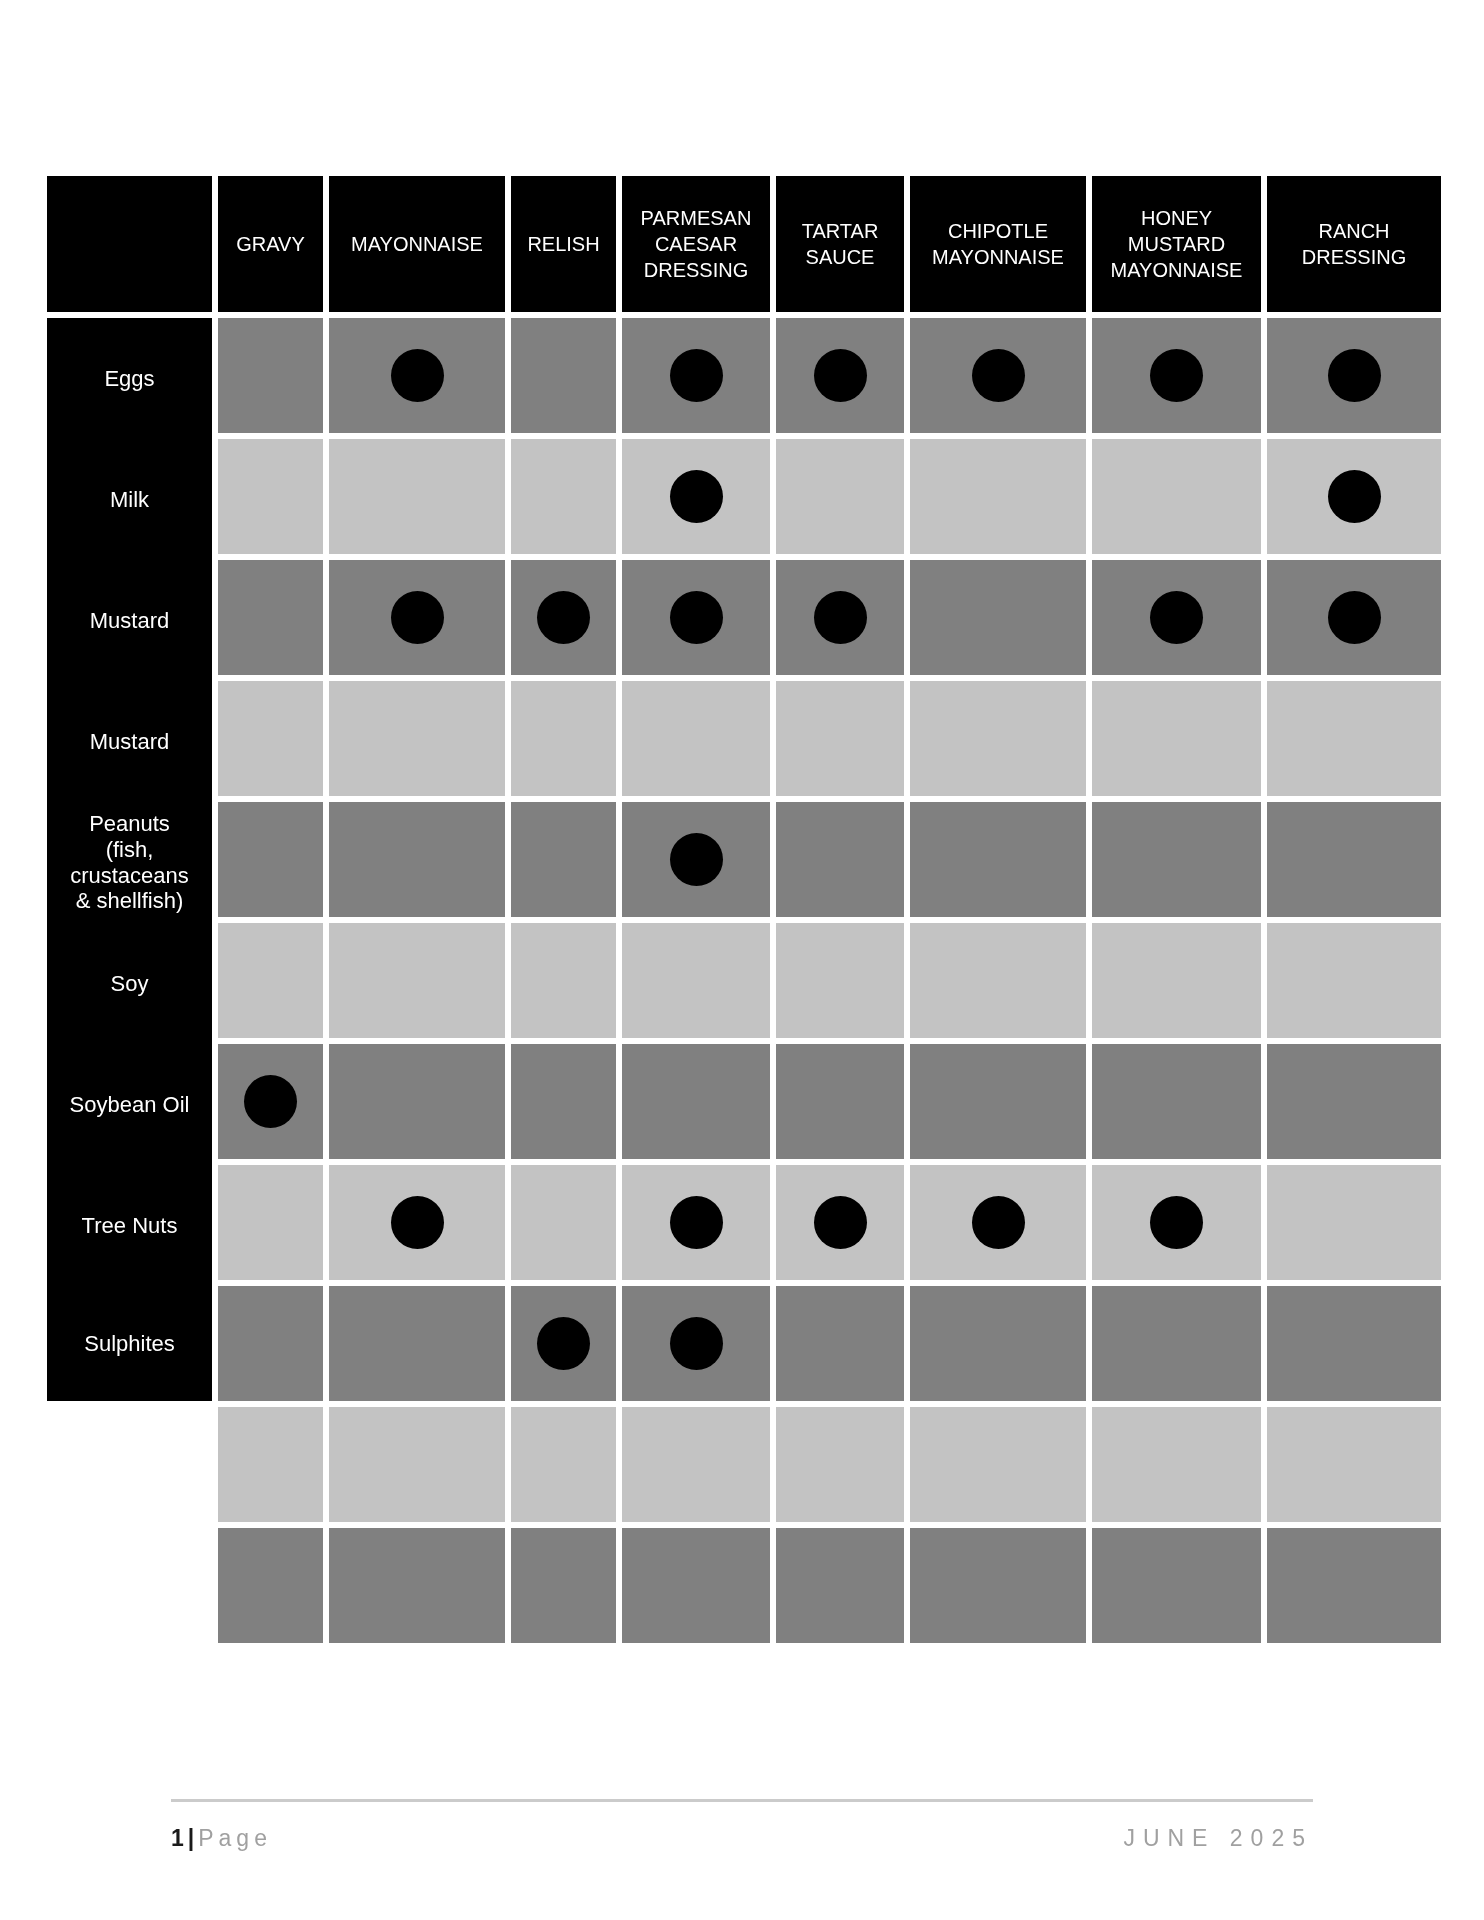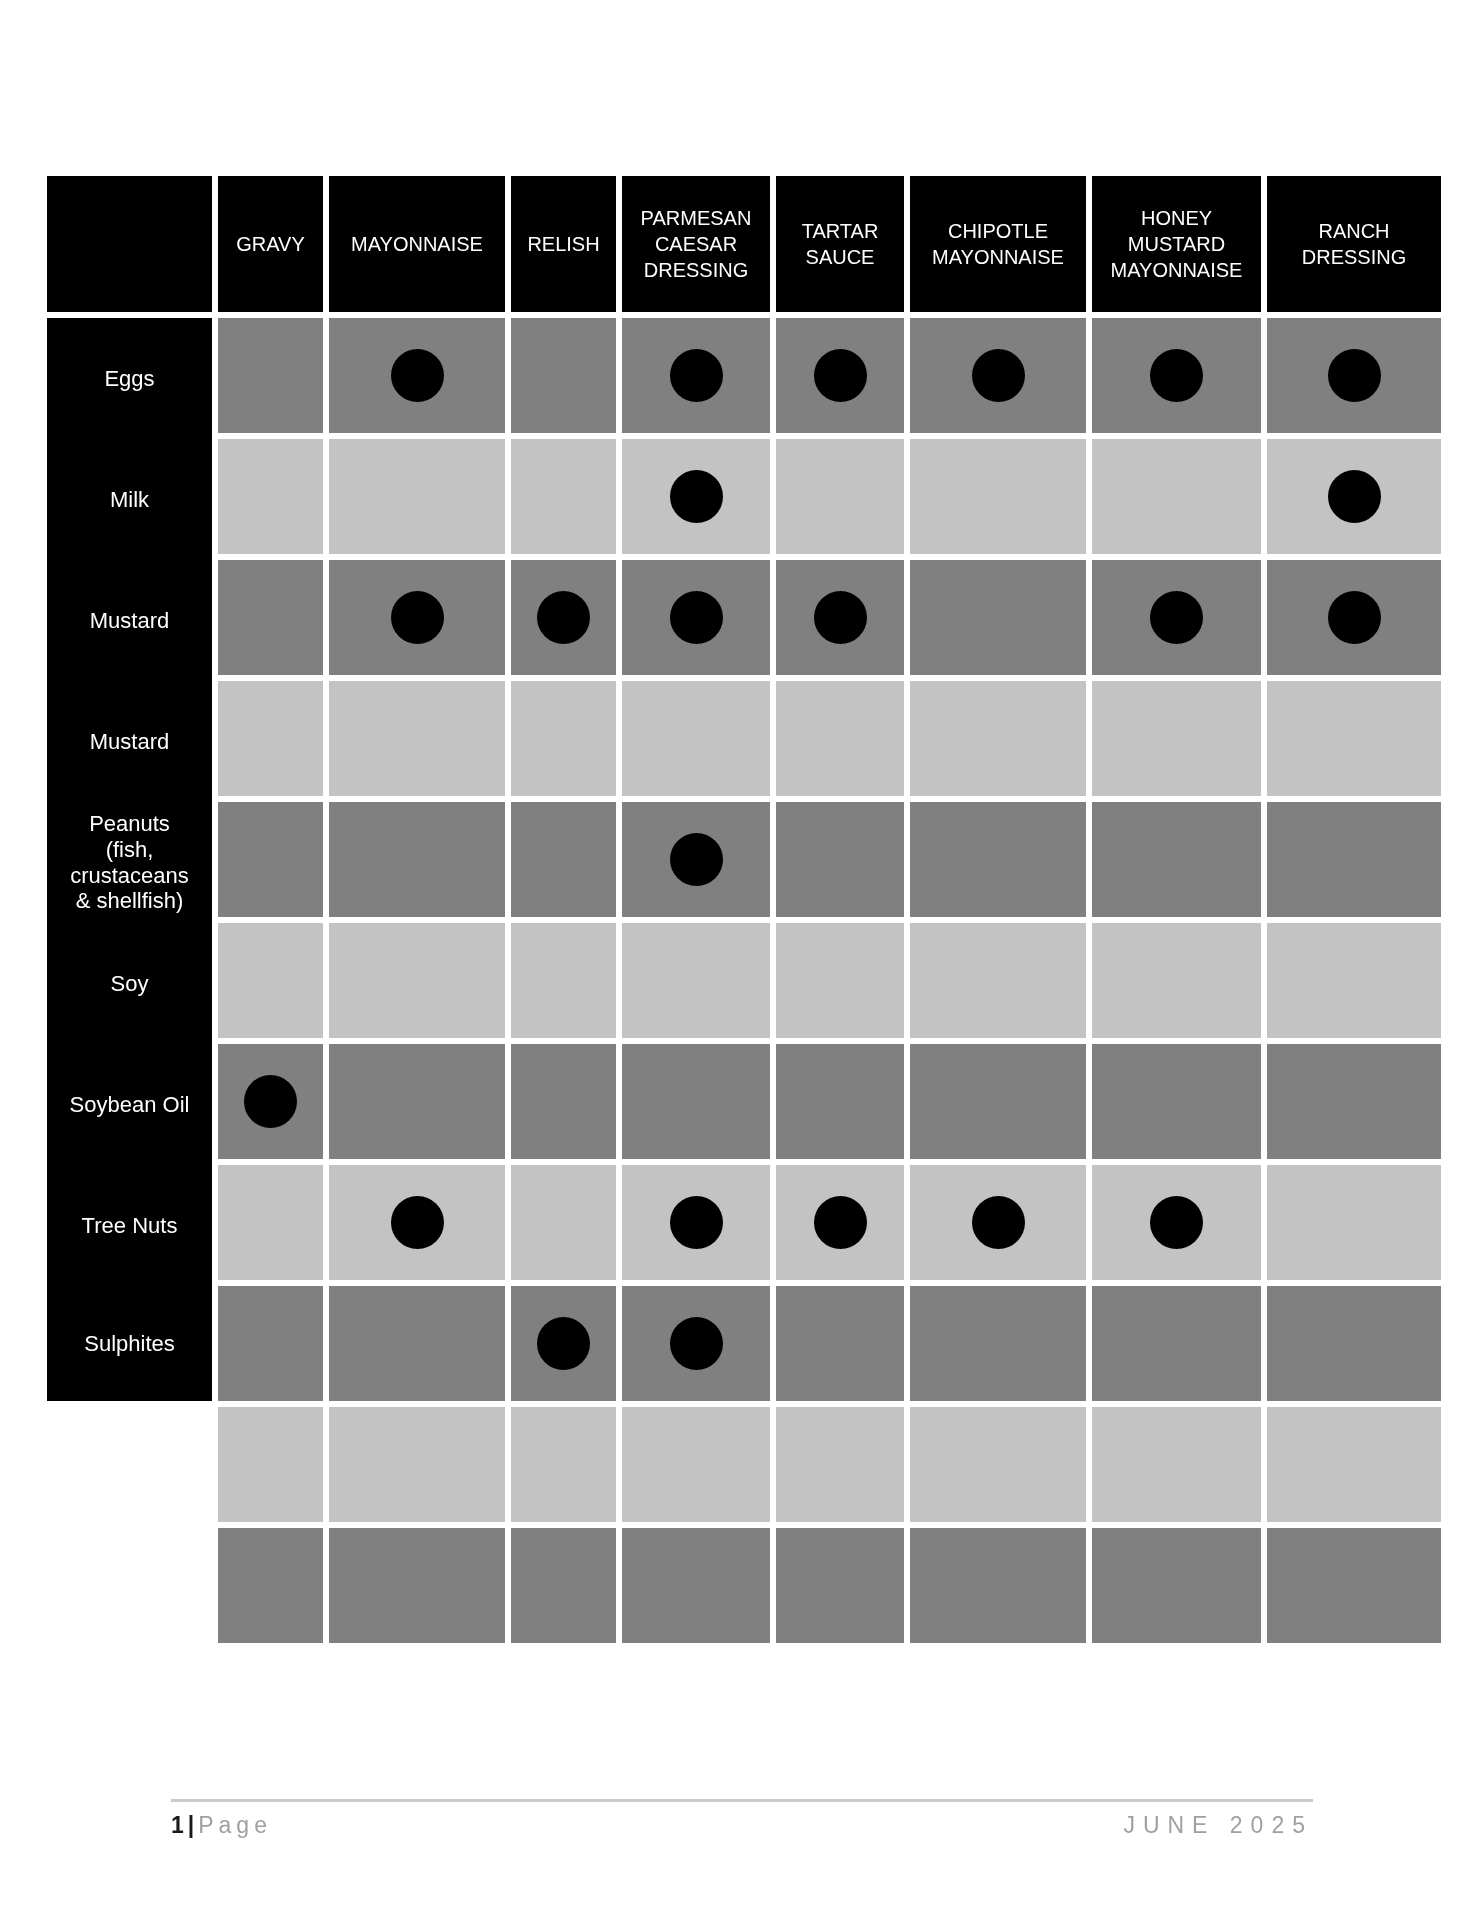--- a/index.html
+++ b/index.html
@@ -57,21 +57,21 @@
   .cell.dark{background:var(--dark-row,#808080);}
   .cell.light{background:var(--light-row,#c3c3c3);}
   .dot{
     width:53px;height:53px;border-radius:50%;
     background:var(--dot,#000000);
     flex:none;
   }
   .footer{
     position:absolute;left:171px;top:1799px;width:1142px;
     border-top:3px solid var(--footer-line,#cbcbcb);
-    padding-top:10px;
+    padding-top:23px;
     display:flex;justify-content:space-between;align-items:center;
     font-size:23px;
   }
   .footer-left{white-space:nowrap;}
   .page-num{color:var(--footer-text-dark,#1a1a1a);font-weight:bold;letter-spacing:2px;}
   .page-sep{color:var(--footer-text-dark,#1a1a1a);margin:0 4px 0 2px;font-weight:bold;}
   .page-word{color:var(--footer-text-gray,#a0a0a0);letter-spacing:5px;}
   .footer-date{color:var(--footer-text-gray,#a0a0a0);letter-spacing:8px;white-space:nowrap;}
 </style>
 </head>

